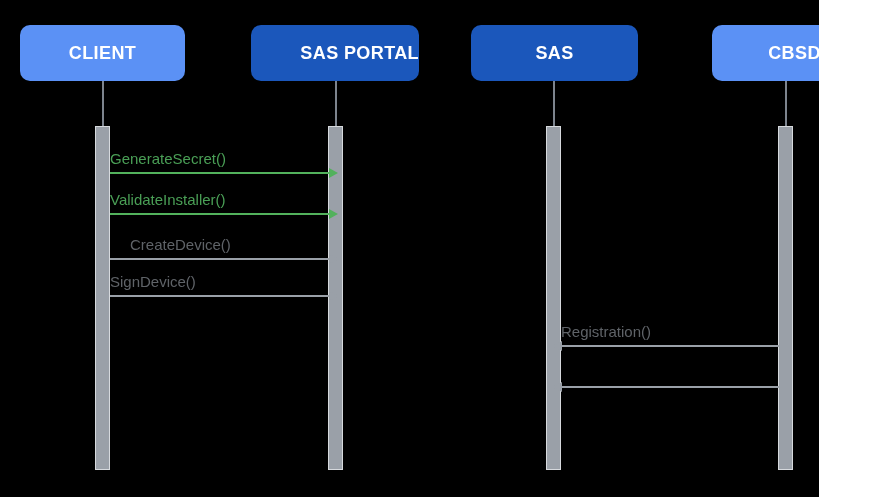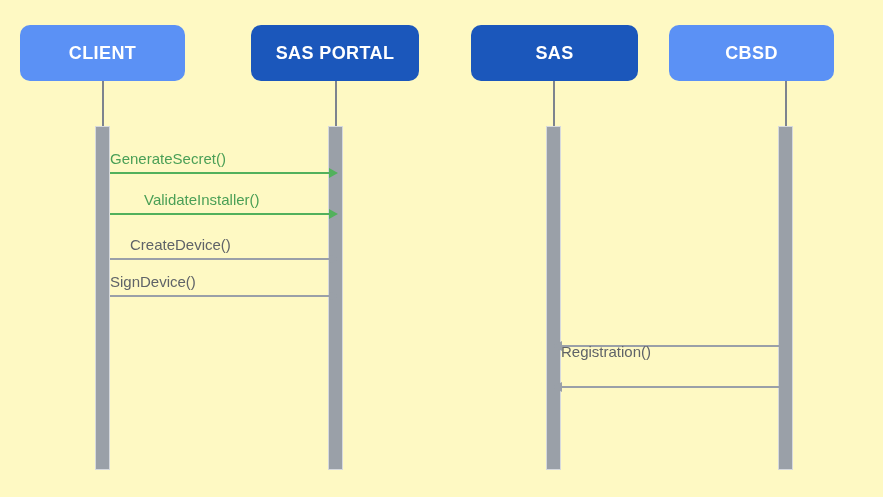--- a/index.html
+++ b/index.html
@@ -6,23 +6,23 @@
     margin: 0;
     padding: 0;
     background: #ffffff;
   }
   body {
     font-family: "Liberation Sans", sans-serif;
     -webkit-font-smoothing: antialiased;
   }
   #canvas {
     position: relative;
-    width: 883px;
+    width: 819px;
     height: 497px;
-    background: #fef9c3;
+    background: #000000;
     overflow: hidden;
   }
   .actor-box {
     position: absolute;
     display: flex;
     align-items: center;
     justify-content: center;
     border-radius: 10px;
     box-sizing: border-box;
   }
@@ -83,43 +83,43 @@
 <body>
 
 <div id="canvas">
     <div class="lifeline" style="left: 102px; top: 81px; height: 45px;"></div>
     <div class="activation" style="left: 95px; top: 126px; width: 15px; height: 344px;"></div>
     <div class="actor-box" style="left: 20px; top: 25px; width: 165px; height: 56px; background: rgb(91, 145, 245);">
       <span class="actor-label">CLIENT</span>
     </div>
     <div class="lifeline" style="left: 335px; top: 81px; height: 45px;"></div>
     <div class="activation" style="left: 328px; top: 126px; width: 15px; height: 344px;"></div>
-    <div class="actor-box" style="left: 251px; top: 25px; width: 168px; height: 56px; background: rgb(27, 87, 187);">
+    <div class="actor-box" style="left: 251px; top: 25px; width: 168px; height: 56px; background: rgb(27, 87, 187); justify-content: flex-end;">
       <span class="actor-label">SAS PORTAL</span>
     </div>
     <div class="lifeline" style="left: 553px; top: 81px; height: 45px;"></div>
     <div class="activation" style="left: 546px; top: 126px; width: 15px; height: 344px;"></div>
     <div class="actor-box" style="left: 471px; top: 25px; width: 167px; height: 56px; background: rgb(27, 87, 187);">
       <span class="actor-label">SAS</span>
     </div>
     <div class="lifeline" style="left: 785px; top: 81px; height: 45px;"></div>
     <div class="activation" style="left: 778px; top: 126px; width: 15px; height: 344px;"></div>
-    <div class="actor-box" style="left: 669px; top: 25px; width: 165px; height: 56px; background: rgb(91, 145, 245);">
+    <div class="actor-box" style="left: 712px; top: 25px; width: 165px; height: 56px; background: rgb(91, 145, 245);">
       <span class="actor-label">CBSD</span>
     </div>
     <div class="msg-line green" style="left: 110px; top: 172px; width: 220px;"></div>
     <div class="arrow-head right green" style="top: 168px; left: 329px;"></div>
     <div class="msg-label green" style="left: 110px; width: 220px; top: 150px;">GenerateSecret()</div>
     <div class="msg-line green" style="left: 110px; top: 213px; width: 220px;"></div>
     <div class="arrow-head right green" style="top: 209px; left: 329px;"></div>
-    <div class="msg-label green" style="left: 110px; width: 220px; top: 191px; padding-left: 34px;">ValidateInstaller()</div>
+    <div class="msg-label green" style="left: 110px; width: 220px; top: 191px;">ValidateInstaller()</div>
     <div class="msg-line gray" style="left: 110px; top: 258px; width: 220px;"></div>
     <div class="arrow-head right gray" style="top: 254px; left: 329px;"></div>
     <div class="msg-label gray" style="left: 110px; width: 220px; top: 236px; margin-left: 20px;">CreateDevice()</div>
     <div class="msg-line gray" style="left: 110px; top: 295px; width: 220px;"></div>
     <div class="arrow-head right gray" style="top: 291px; left: 329px;"></div>
     <div class="msg-label gray" style="left: 110px; width: 220px; top: 273px;">SignDevice()</div>
     <div class="msg-line gray" style="left: 561px; top: 345px; width: 219px;"></div>
     <div class="arrow-head left gray" style="top: 341px; left: 553px;"></div>
-    <div class="msg-label gray" style="left: 561px; width: 219px; top: 323px; margin-top: 20px;">Registration()</div>
+    <div class="msg-label gray" style="left: 561px; width: 219px; top: 323px;">Registration()</div>
     <div class="msg-line gray" style="left: 561px; top: 386px; width: 219px;"></div>
     <div class="arrow-head left gray" style="top: 382px; left: 553px;"></div>
   </div>
 
 </body></html>

